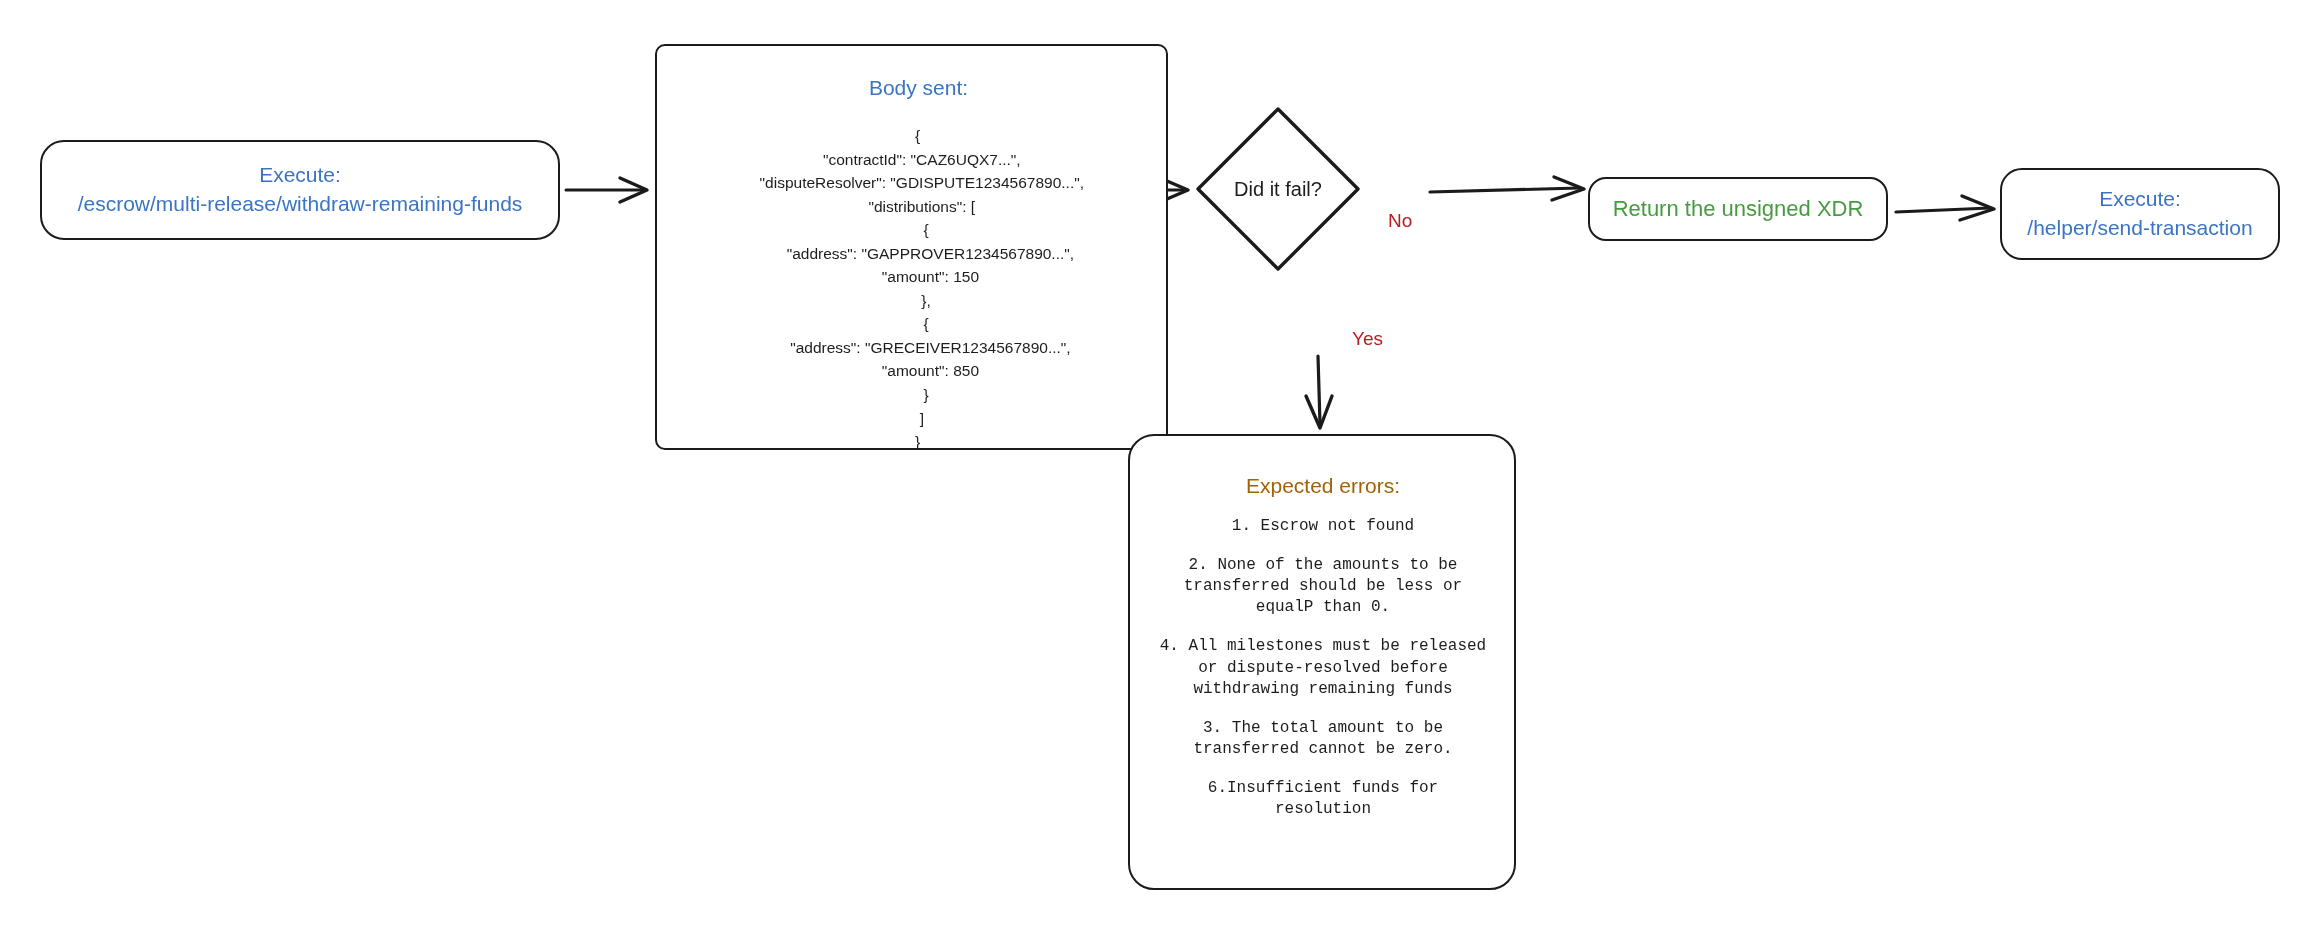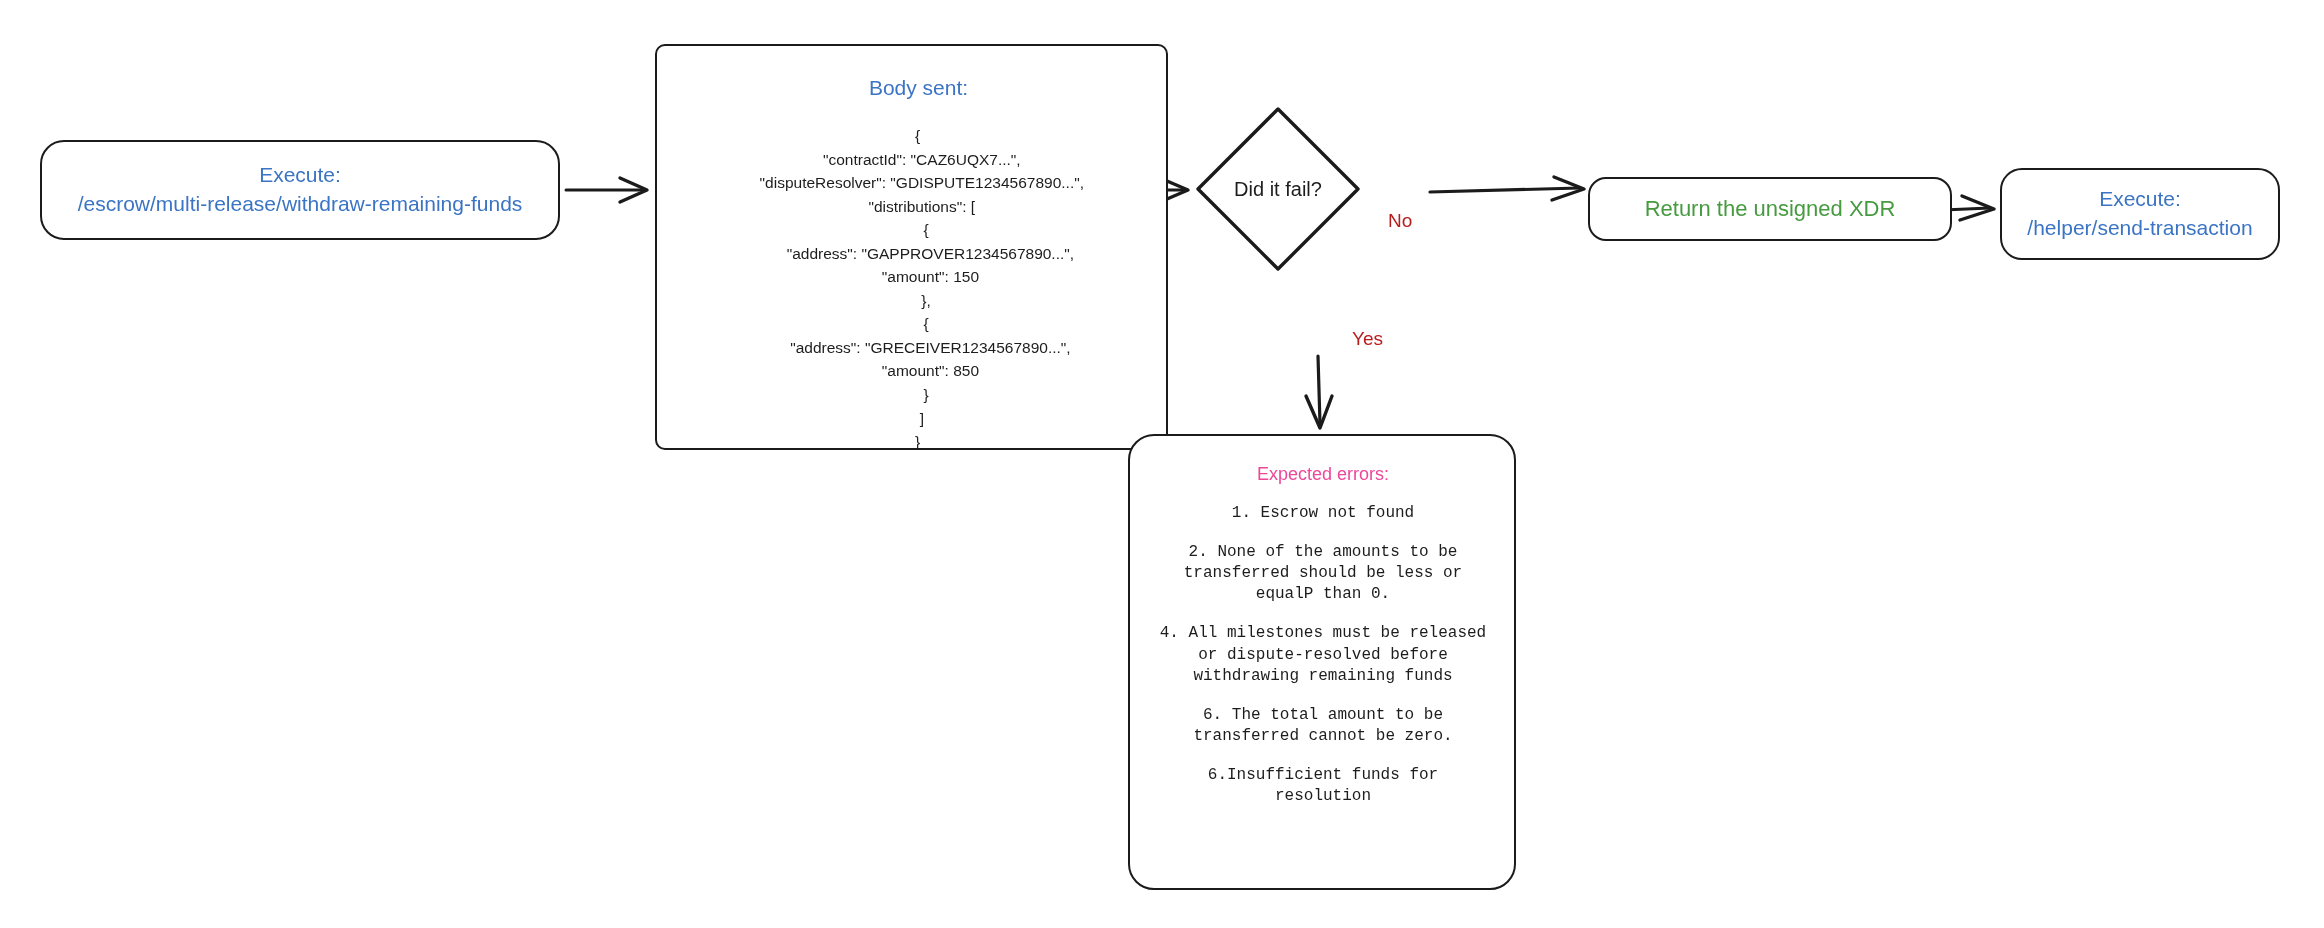--- a/index.html
+++ b/index.html
@@ -118,21 +118,21 @@
     align-items: center;
     justify-content: center;
     font-size: 20px;
     color: #1d1d1d;
   }
 
   
   #node-return-xdr {
     left: 1588px;
     top: 177px;
-    width: 364px;
+    width: 300px;
     height: 64px;
     border-radius: 18px;
   }
 
   
   #node-execute-send {
     left: 2000px;
     top: 168px;
     width: 280px;
     height: 92px;
@@ -143,23 +143,23 @@
   #node-expected-errors {
     left: 1128px;
     top: 434px;
     width: 388px;
     height: 456px;
     border-radius: 26px;
     display: block;
     padding: 22px 24px 0 26px;
   }
   #node-expected-errors .title {
-    color: #ec4899;
-    font-size: 18px;
-    margin: 6px 0 0 0;
+    color: #a16207;
+    font-size: 21px;
+    margin: 16px 0 0 0;
   }
   #node-expected-errors ol {
     list-style: none;
     margin: 18px 0 0 0;
     padding: 0;
   }
   #node-expected-errors li {
     font-size: 16px;
     line-height: 1.32;
     color: #1d1d1d;
@@ -249,21 +249,21 @@
     <span class="label-blue">Execute:
 /helper/send-transaction</span>
   </div>
 
   <div class="node rbox" id="node-expected-errors">
     <div class="title">Expected errors:</div>
     <ol>
       <li>1. Escrow not found</li>
       <li>2. None of the amounts to be transferred should be less or equalP than 0.</li>
       <li>4. All milestones must be released or dispute-resolved before withdrawing remaining funds</li>
-      <li>6. The total amount to be transferred cannot be zero.</li>
+      <li>3. The total amount to be transferred cannot be zero.</li>
       <li>6.Insufficient funds for resolution</li>
     </ol>
   </div>
 
   <span class="edge-label" id="edge-label-no">No</span>
   <span class="edge-label" id="edge-label-yes">Yes</span>
 
 </div>
 
 </body></html>

